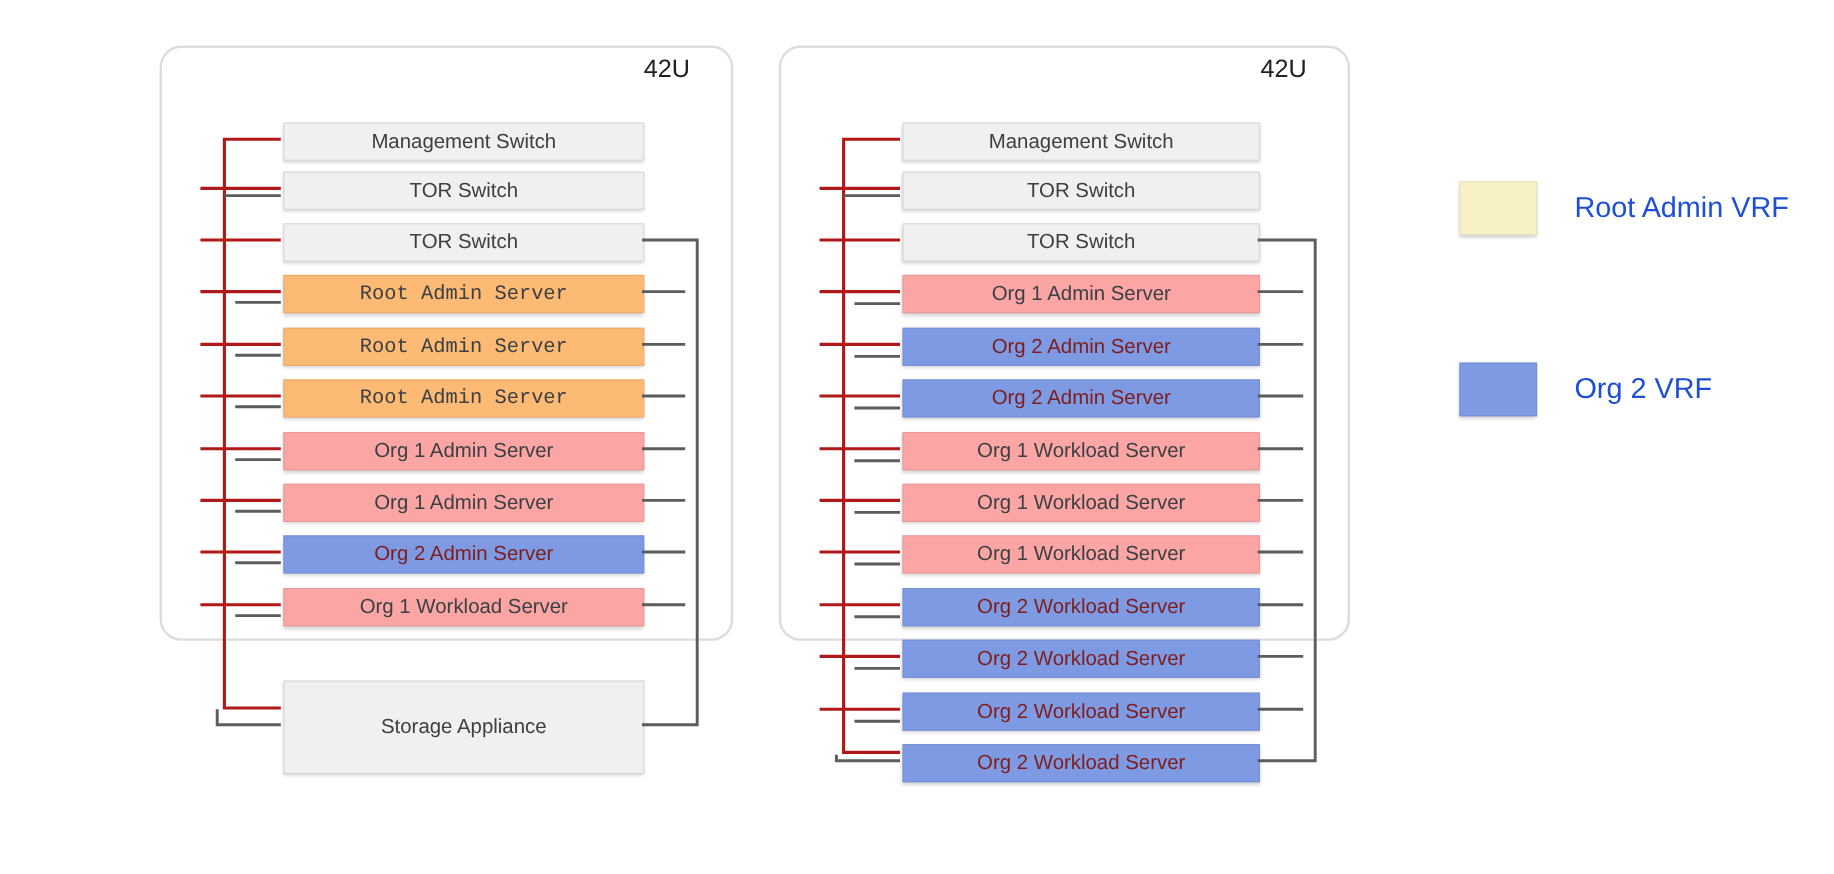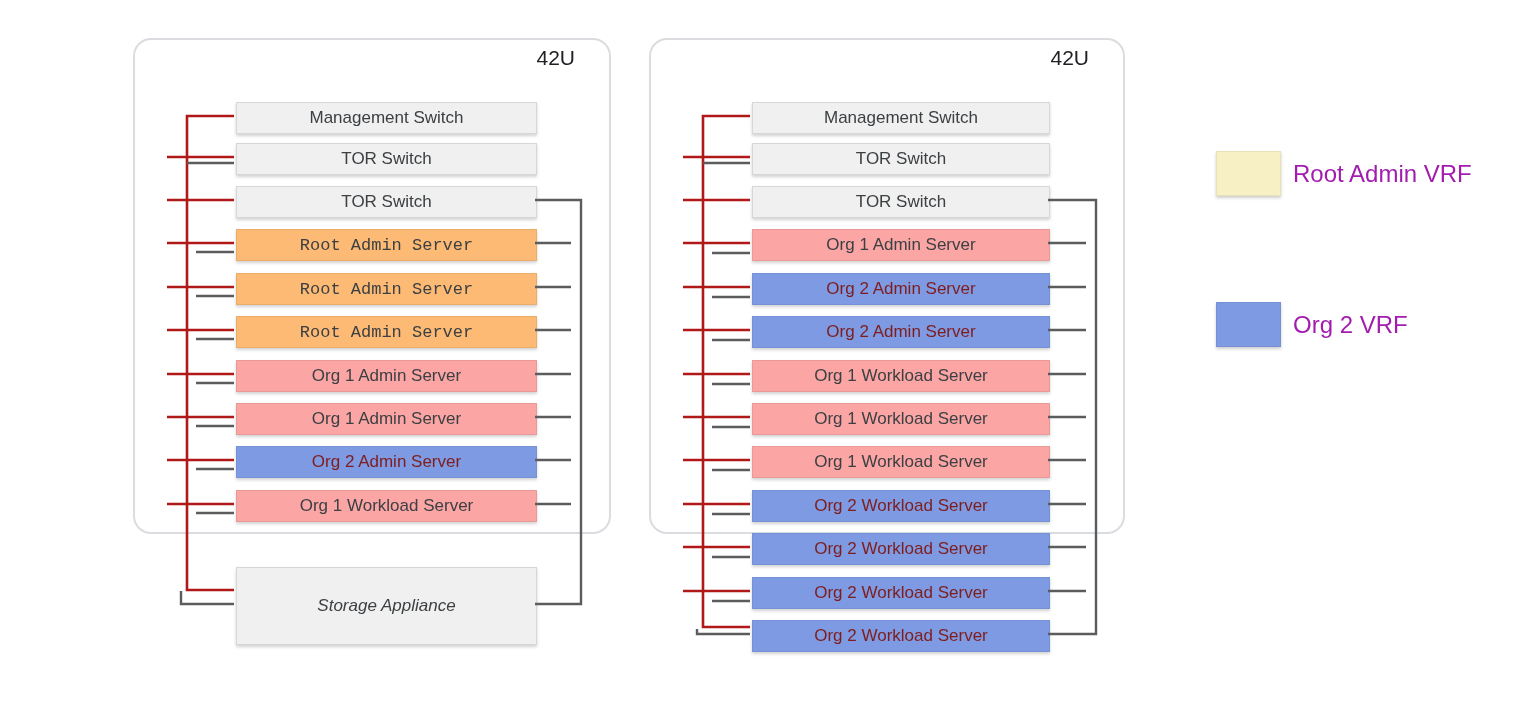--- a/index.html
+++ b/index.html
@@ -17,30 +17,30 @@
   .unit{position:absolute;left:101px;height:32px;display:flex;align-items:center;
         justify-content:center;font-size:17px;color:#3C4043;box-sizing:border-box;
         border:1px solid rgba(0,0,0,0.10);box-shadow:0 2px 3px rgba(0,0,0,0.18);
         white-space:nowrap;}
   .rack1 .unit{width:301px;}
   .rack2 .unit{width:298px;}
   .t-infra{background:#F0F0F0;}
   .t-root{background:#fdba74;border-color:rgba(0,0,0,0.07);font-family:Liberation Mono, monospace;}
   .t-org1{background:#fca5a5;border-color:rgba(0,0,0,0.07);}
   .t-org2{background:#7D9AE3;border-color:rgba(0,0,0,0.05);color:#7f1d1d;}
-  .storage{height:78px;font-style:italic;}
+  .storage{height:78px;}
 
   
   svg.wires{position:absolute;left:0;top:0;pointer-events:none;}
 
   
   .legend-item{position:absolute;left:1216px;display:flex;align-items:center;height:45px;}
   .swatch{width:65px;height:45px;box-sizing:border-box;border:1px solid rgba(0,0,0,0.06);
           box-shadow:0 2px 3px rgba(0,0,0,0.20);}
-  .legend-label{margin-left:12px;font-size:24px;color:#a21caf;white-space:nowrap;text-align:right;}
+  .legend-label{margin-left:31px;font-size:24px;color:#1d4ed8;white-space:nowrap;text-align:right;}
 </style>
 </head>
 <body>
 
 <div class="canvas">
 
   <div class="rack rack1">
     <div class="rack-title">42U</div>
     <div class="unit t-infra" style="top:62px">Management Switch</div>
     <div class="unit t-infra" style="top:103px">TOR Switch</div>

